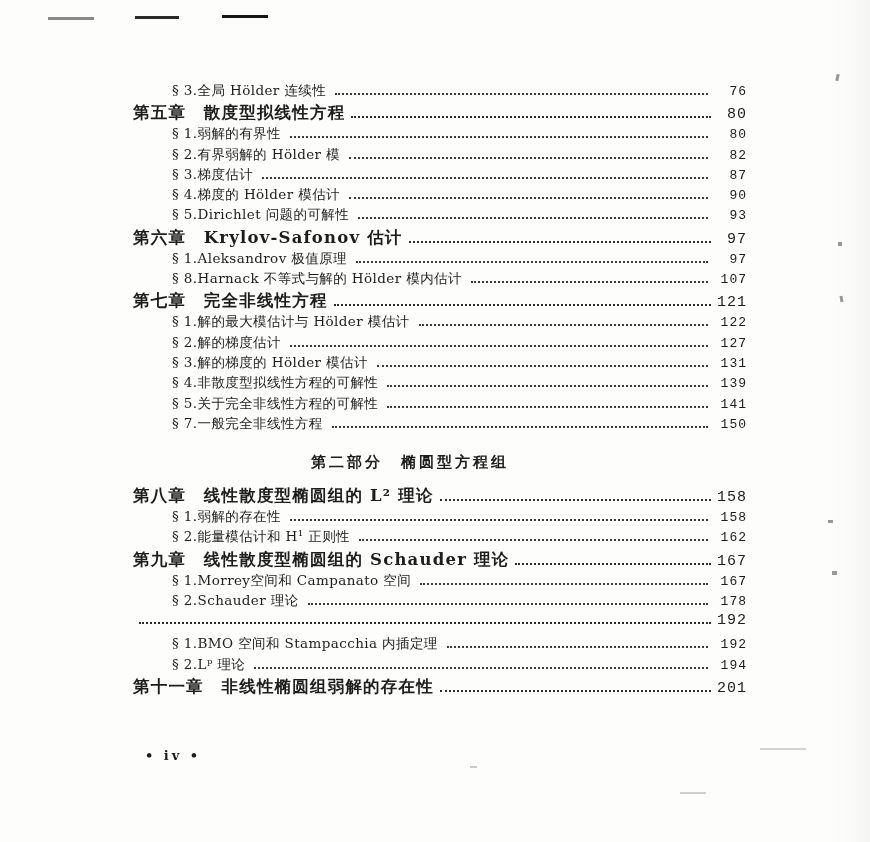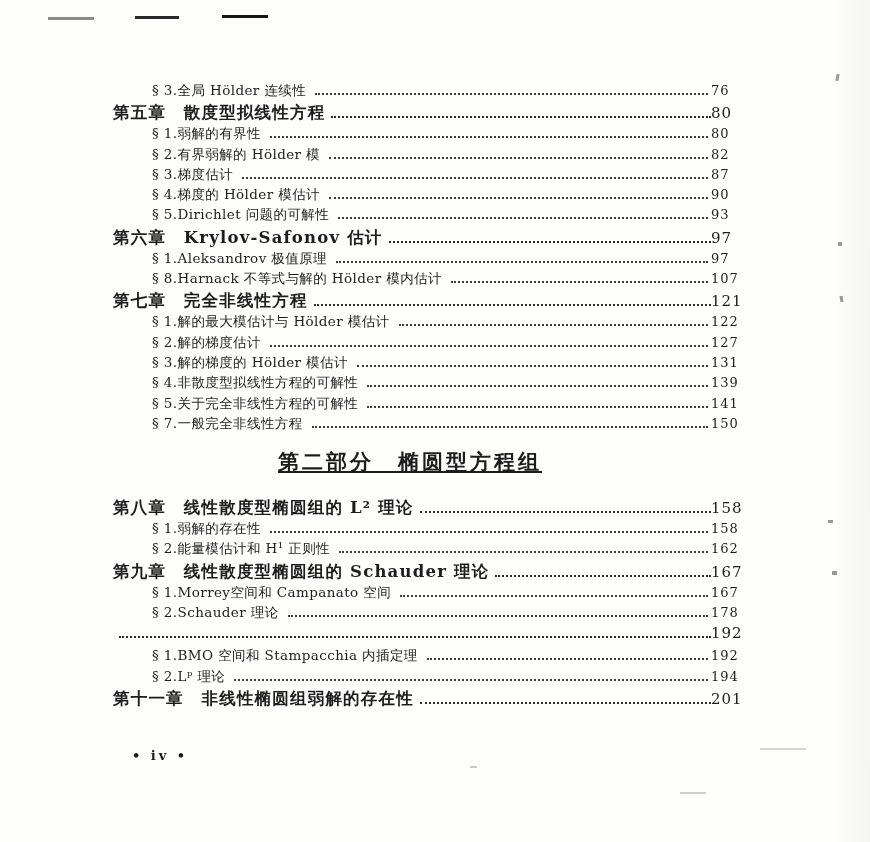--- a/index.html
+++ b/index.html
@@ -36,58 +36,59 @@
     left: 113px; top: 82px;
     width: 634px; 
   }
   .row {
     display: flex;
     align-items: baseline;
     height: 20.3px;
     font-size: 13.5px;
     letter-spacing: 0.4px;
     white-space: nowrap;
+    margin-left: 20px;
   }
   .row.sec { padding-left: 39px; }
   .row.chap {
     height: 23px;
     font-size: 16.5px;
     font-weight: bold;
     letter-spacing: 1.2px;
   }
   .lab { flex: 0 0 auto; }
   .leader {
     flex: 1 1 auto;
     min-width: 18px;
     border-bottom: 2px dotted #3b3b3b;
     margin: 0 3px 4px 9px;
   }
   .chap .leader { border-bottom: 2.5px dotted #2c2c2c; margin-bottom: 5px; margin-left: 6px; margin-right: 0; }
   .pg {
     flex: 0 0 auto;
     width: 36px;
-    text-align: left;
+    text-align: right;
     font-size: 13px;
     font-weight: normal;
     letter-spacing: 1px;
+    font-family: Liberation Mono, monospace;
   }
   .chap .pg { font-size: 15px; }
   .part-heading {
     text-align: center;
-    font-size: 21px;
+    font-size: 15px;
     font-weight: bold;
     letter-spacing: 3px;
-    margin: 12px 40px 20px 0;
+    margin: 12px 40px 8px 0;
     line-height: 30px;
     height: 30px;
-    text-decoration: underline;
   }
   .footer {
     position: absolute;
-    left: 132px; top: 748px;
+    left: 145px; top: 748px;
     font-size: 13px;
     font-weight: bold;
     letter-spacing: 3px;
   }
 </style>
 </head>
 <body>
 
 <div class="sheet">
 

